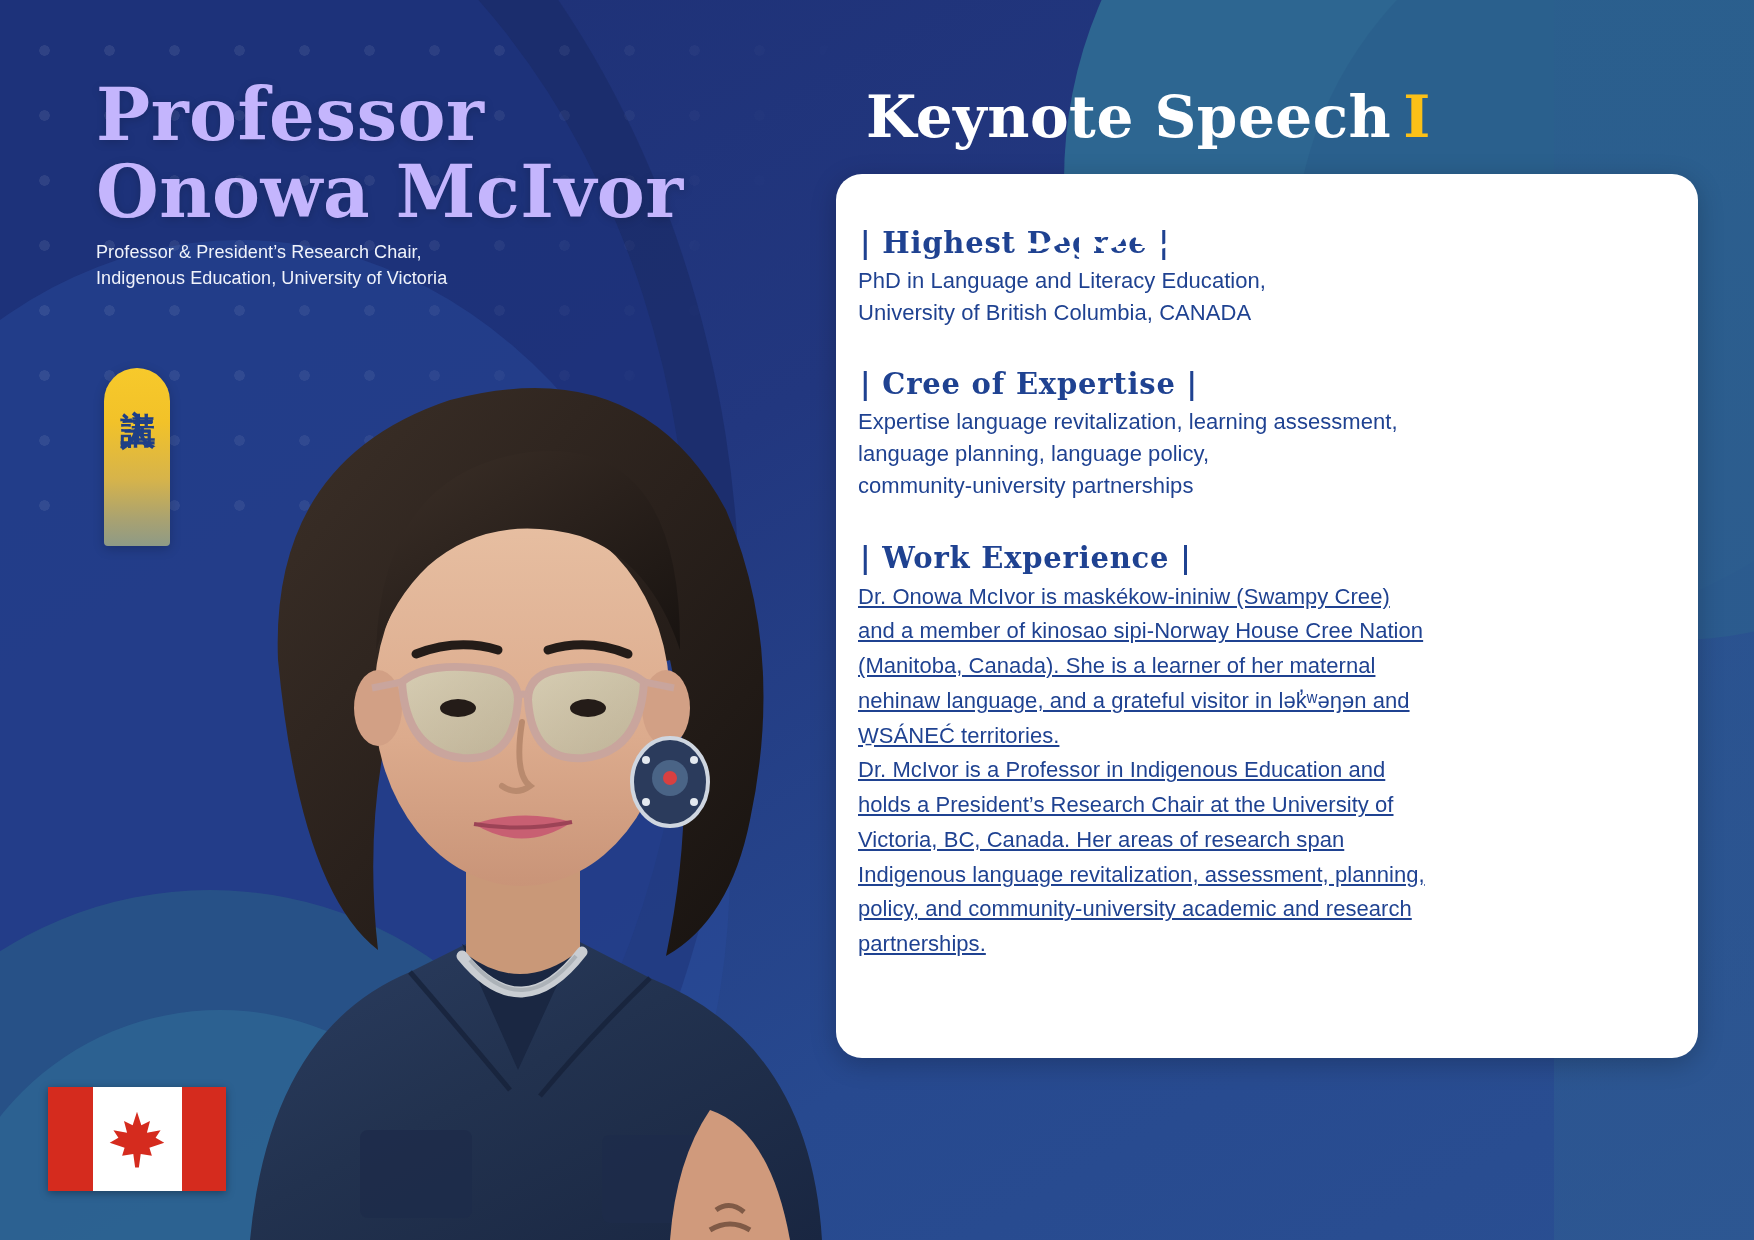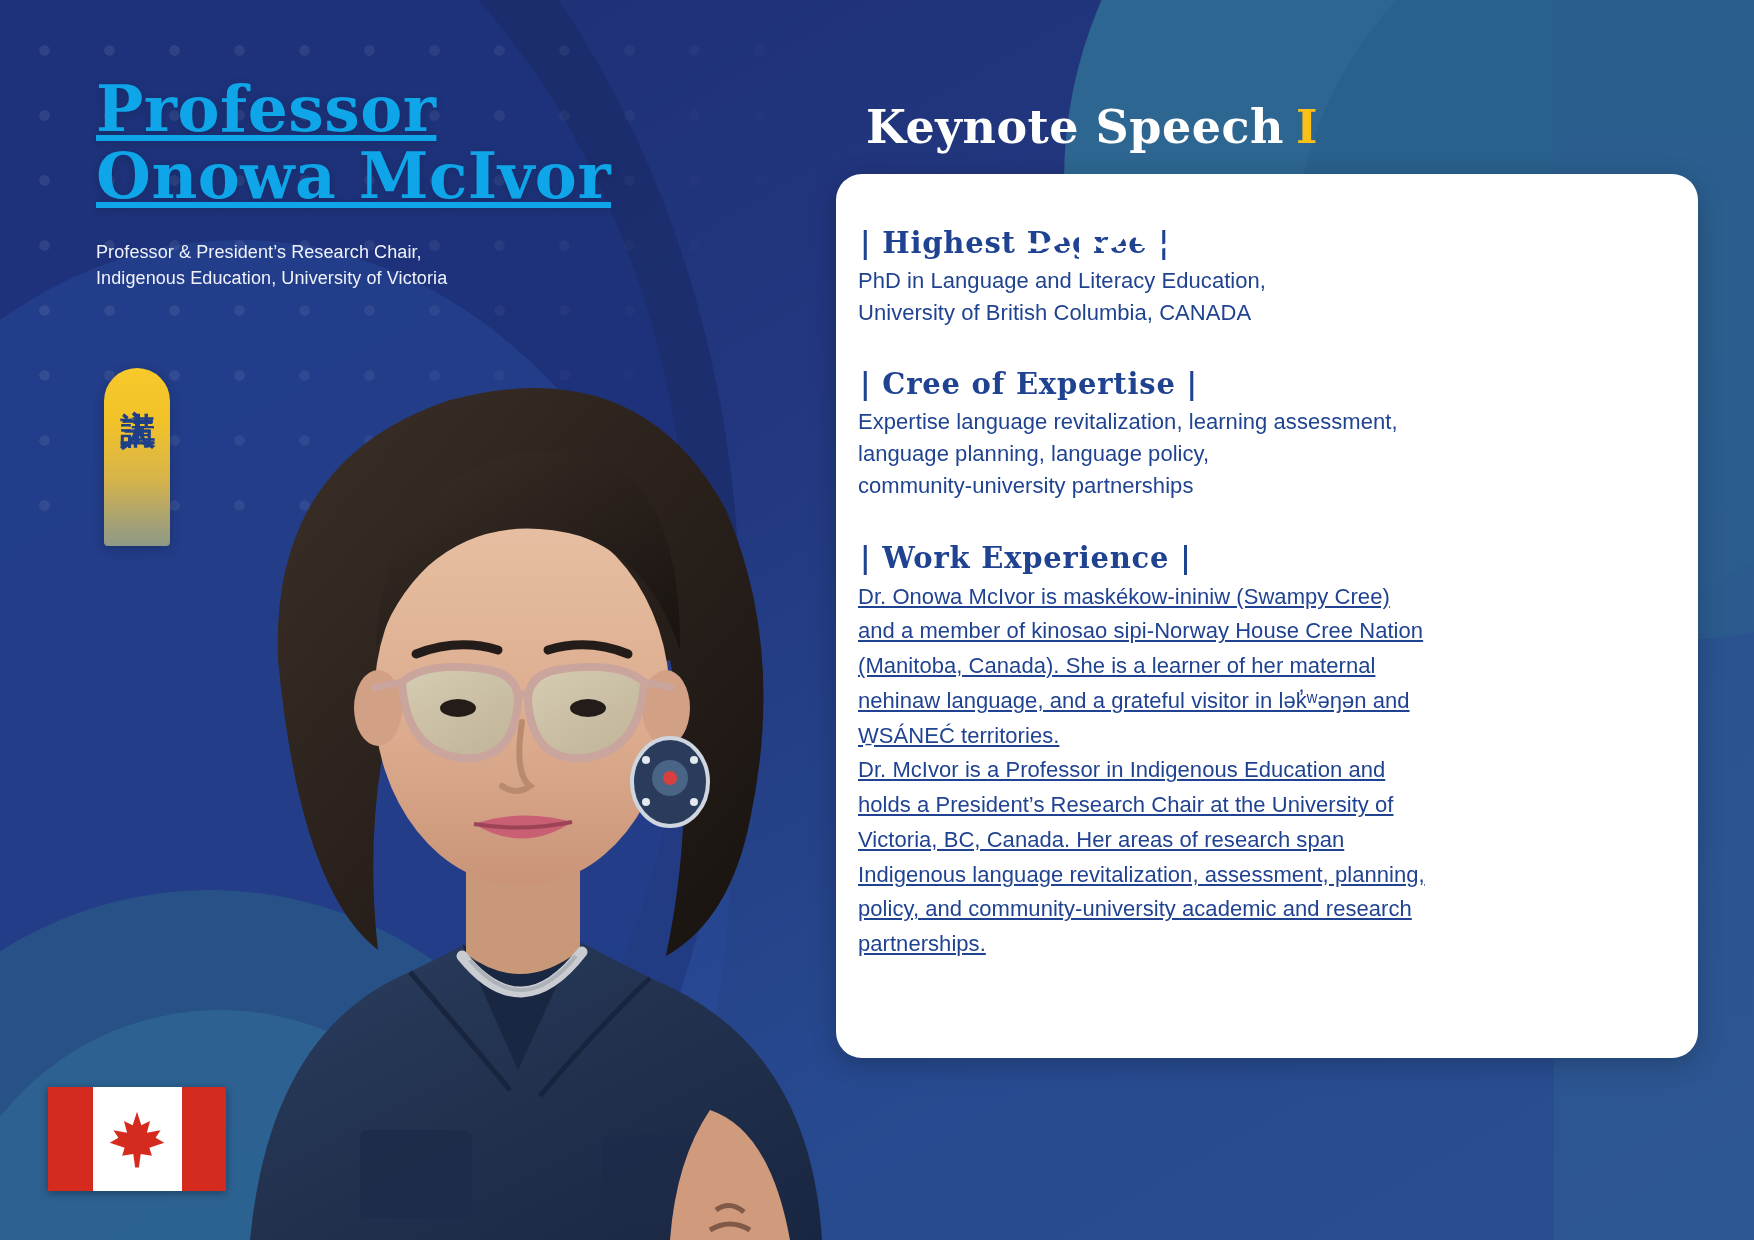--- a/index.html
+++ b/index.html
@@ -96,29 +96,28 @@
     background-position:12px 18px;
     -webkit-mask-image:linear-gradient(115deg, rgba(0,0,0,1) 0%, rgba(0,0,0,.75) 48%, rgba(0,0,0,0) 80%);
     mask-image:linear-gradient(115deg, rgba(0,0,0,1) 0%, rgba(0,0,0,.75) 48%, rgba(0,0,0,0) 80%);
   }
 
   
   .speaker-name {
     position:absolute;
     left:96px; top:76px;
     width:760px;
-    color:#0ea5e9;
+    color:#c4b5fd;
     font-family:"DejaVu Serif","Liberation Serif",serif;
     font-weight:700;
-    font-size:63px;
+    font-size:72px;
     line-height:1.07;
     letter-spacing:.5px;
     text-shadow:0 2px 10px rgba(0,0,0,.18);
     white-space:pre-line;
-    text-decoration:underline;
   }
   .speaker-role {
     position:absolute;
     left:96px; top:240px;
     width:700px;
     color:#f0f3fb;
     font-size:18px;
     line-height:1.42;
     font-weight:400;
     white-space:pre-line;
@@ -167,24 +166,24 @@
   .flag-bar { width:25%; height:100%; background:#d52b1e; }
   .flag-mid {
     width:50%; height:100%; background:#ffffff;
     display:flex; align-items:center; justify-content:center;
   }
   .flag-mid svg { width:62px; height:62px; display:block; }
 
   
   .keynote-title {
     position:absolute;
-    left:866px; top:104px;
+    left:866px; top:88px;
     font-family:"DejaVu Serif","Liberation Serif",serif;
     font-weight:700;
-    font-size:46px;
+    font-size:58px;
     line-height:1;
     color:#ffffff;
     letter-spacing:.5px;
     white-space:nowrap;
     z-index:4;
   }
   .keynote-title .num { color:#fbc017; margin-left:12px; }
 
   .watermark {
     position:absolute;

